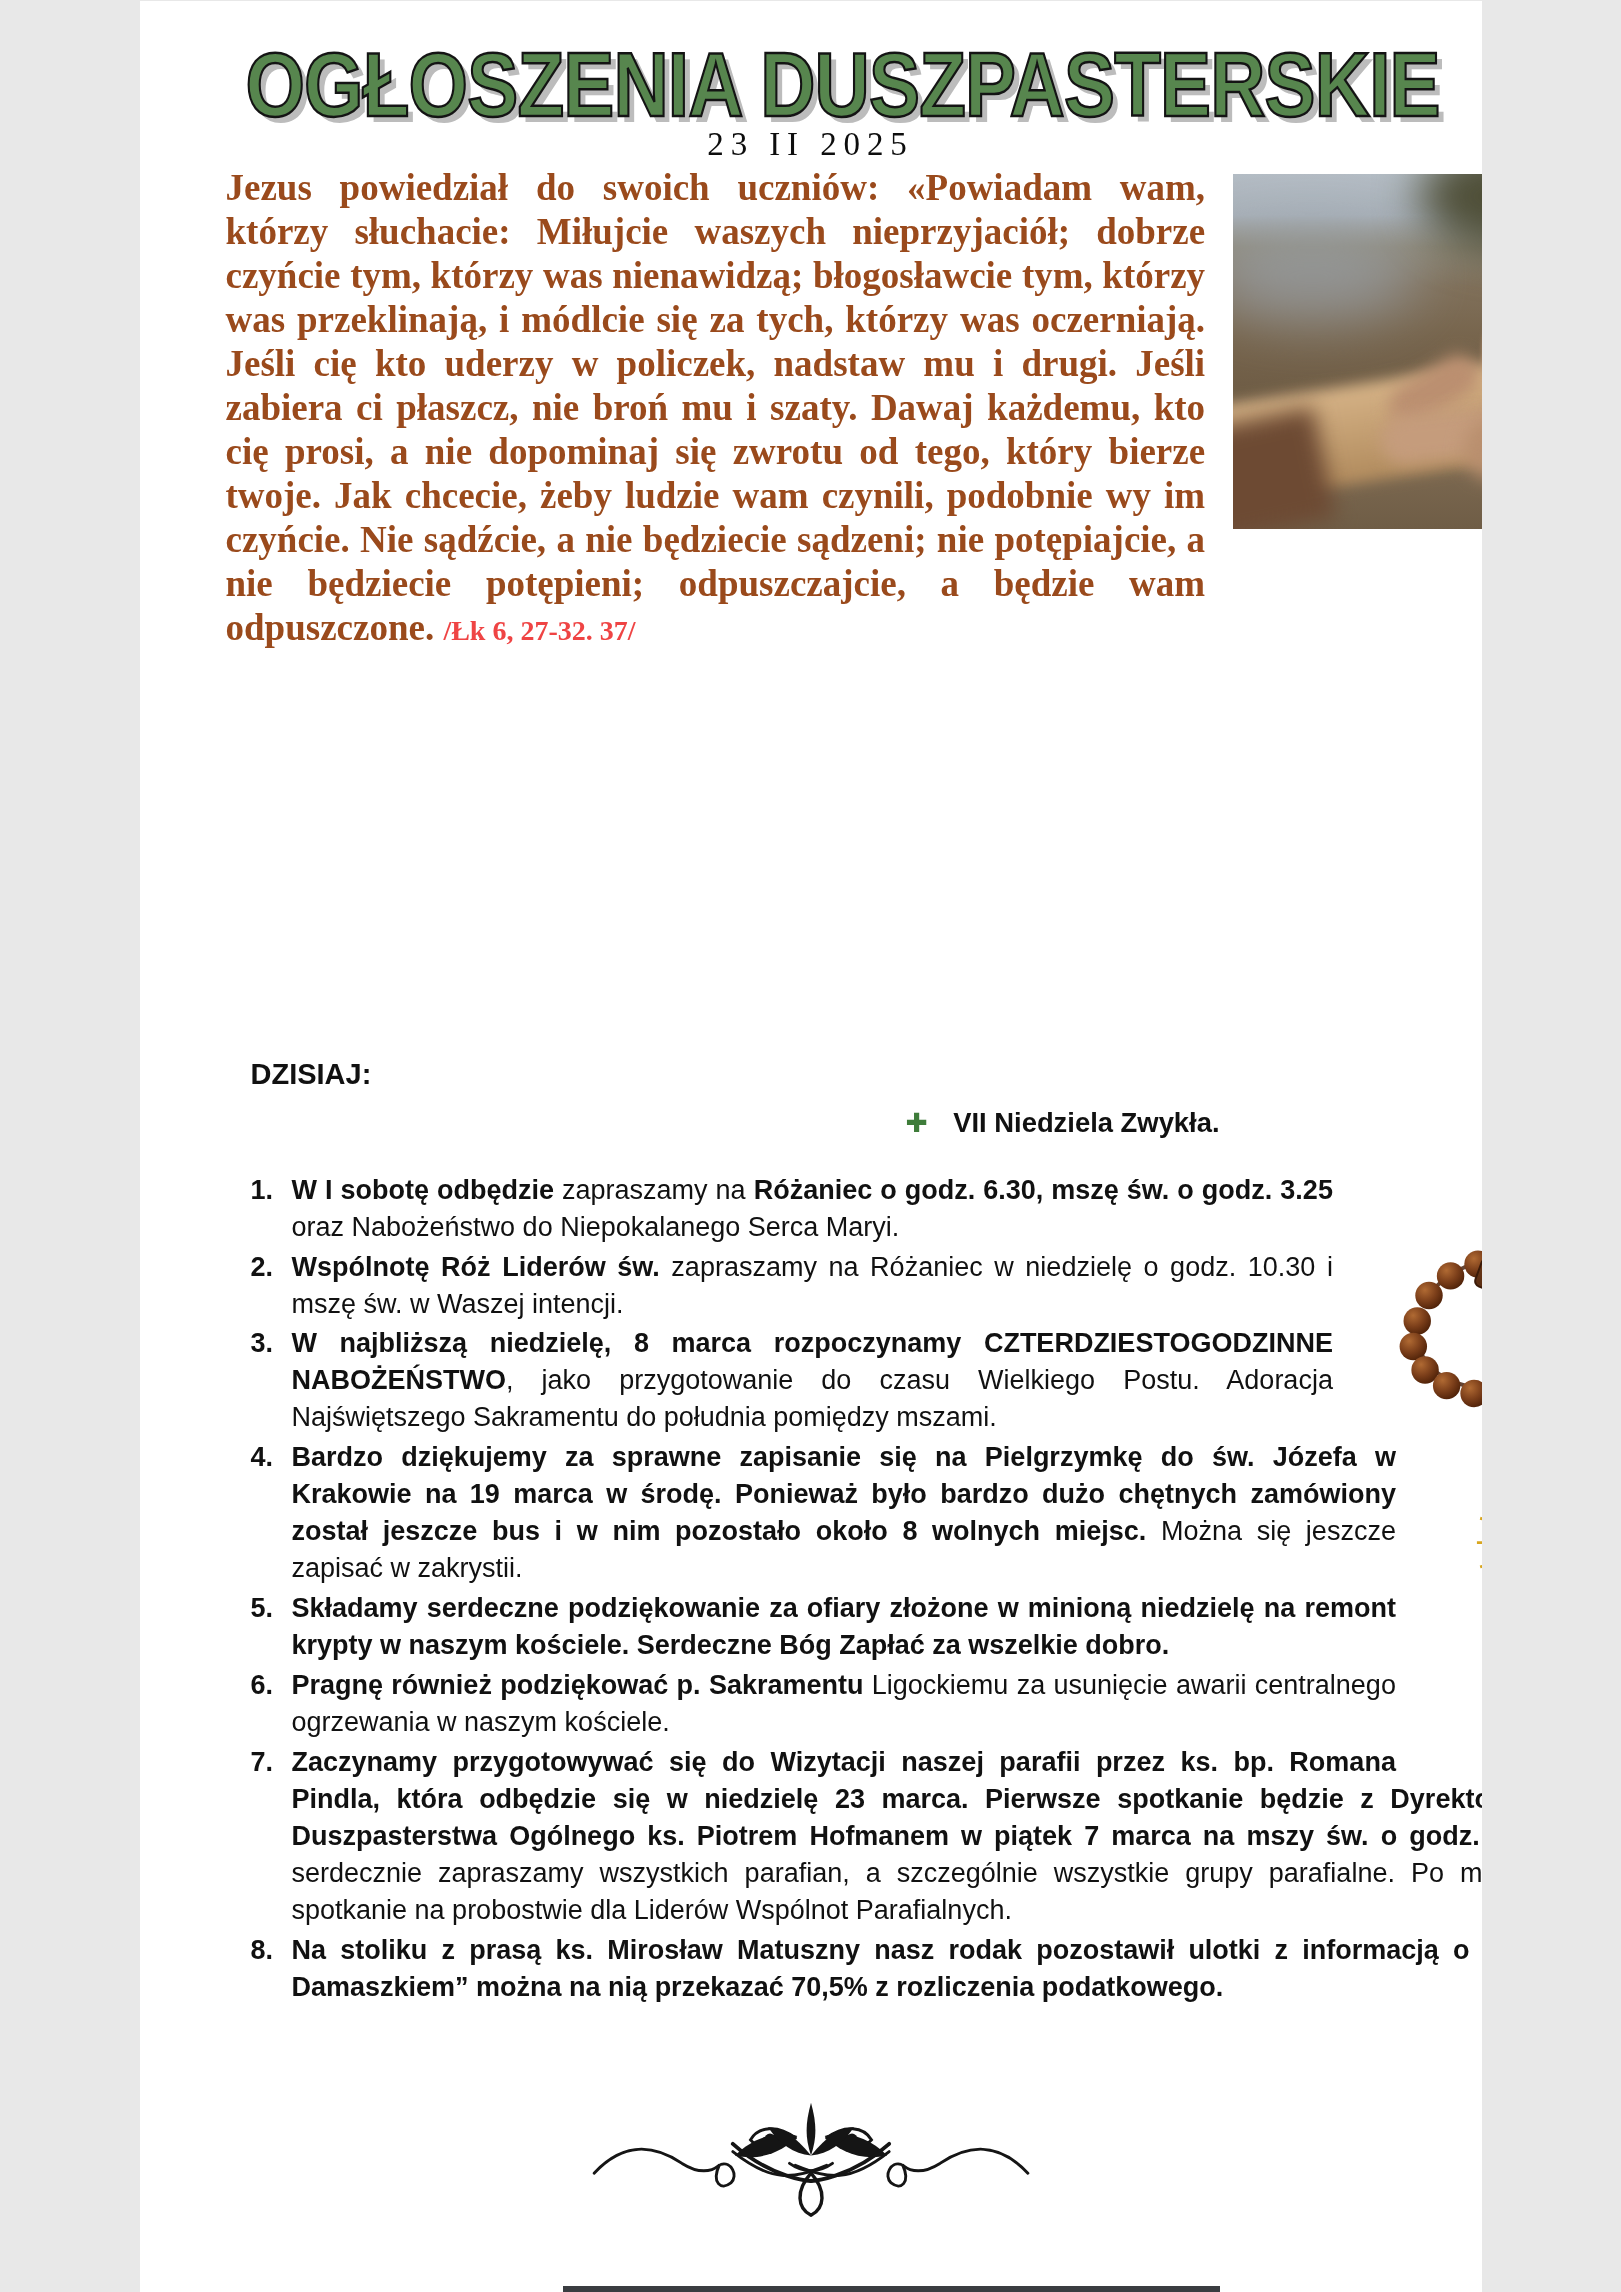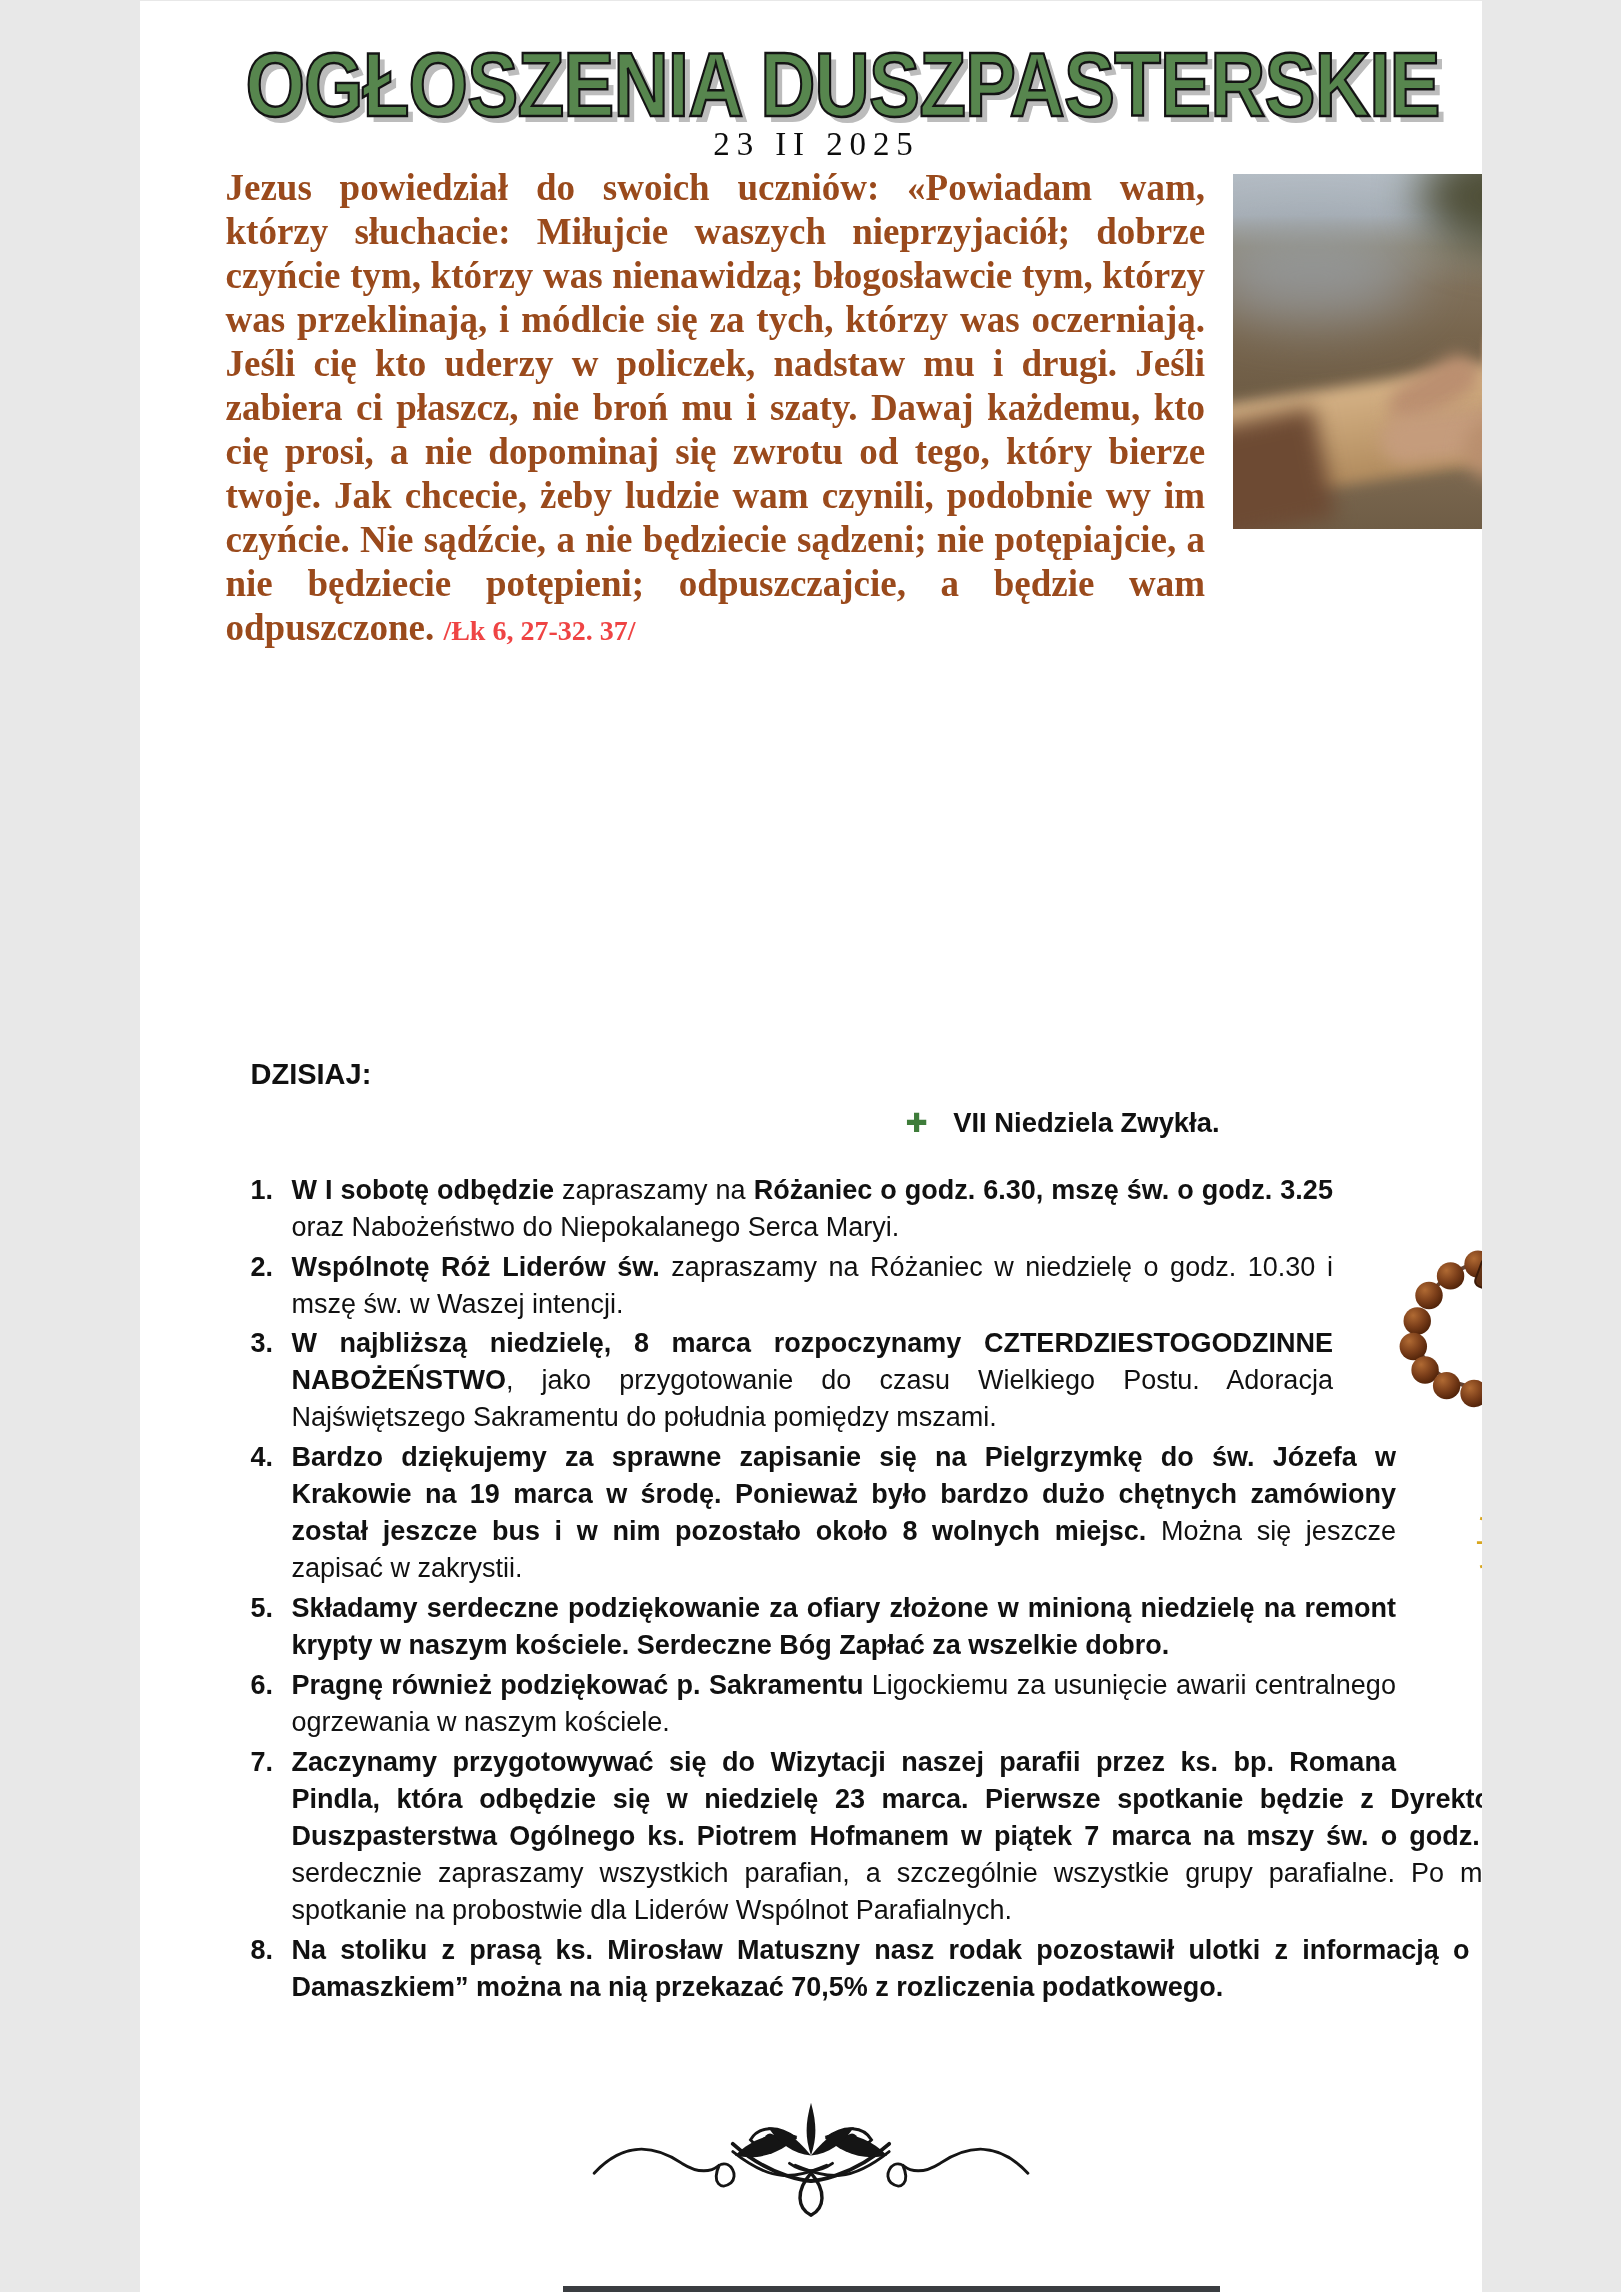--- a/index.html
+++ b/index.html
@@ -10,21 +10,21 @@
   
   .title-wrap{position:absolute;top:39px;left:0;width:100%;text-align:center;}
   .title{
     display:inline-block;font-family:"Liberation Sans",sans-serif;font-weight:700;
     font-size:90px;line-height:1;letter-spacing:-1px;transform:scaleX(.85);transform-origin:center;
     color:#57864e;-webkit-text-stroke:2.5px #141414;
     text-shadow:6.9px 5.9px 0 #bcbcbc;white-space:nowrap;
   }
   .date{
     position:absolute;top:125px;left:0;width:100%;text-align:center;
-    font-family:"Liberation Serif",serif;font-size:33px;letter-spacing:6.9px;color:#0d0d0d;padding-left:6px;
+    font-family:"Liberation Serif",serif;font-size:33px;letter-spacing:6.9px;color:#0d0d0d;
   }
   
   .gospel{
     position:absolute;left:86px;top:165px;width:1450px;
     font-family:"Liberation Serif",serif;font-weight:700;font-size:37px;line-height:44px;
     color:#9a4a1c;text-align:justify;
   }
   .gospel .cite{font-size:28px;color:#ef4444;white-space:nowrap;}
   
   .photo{

